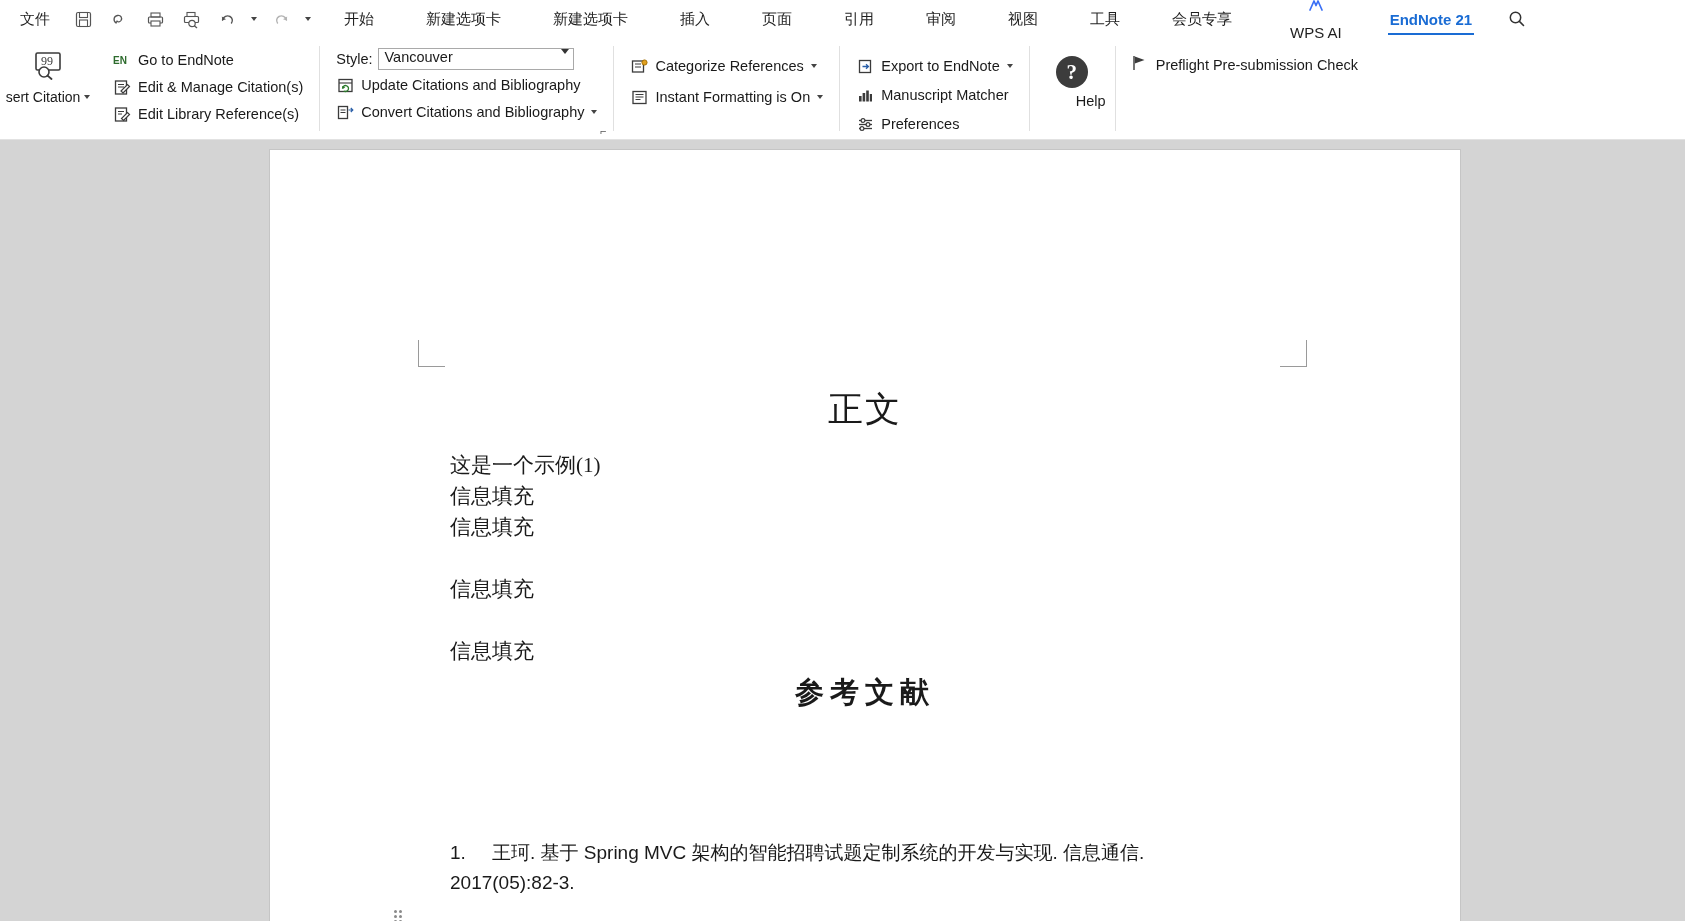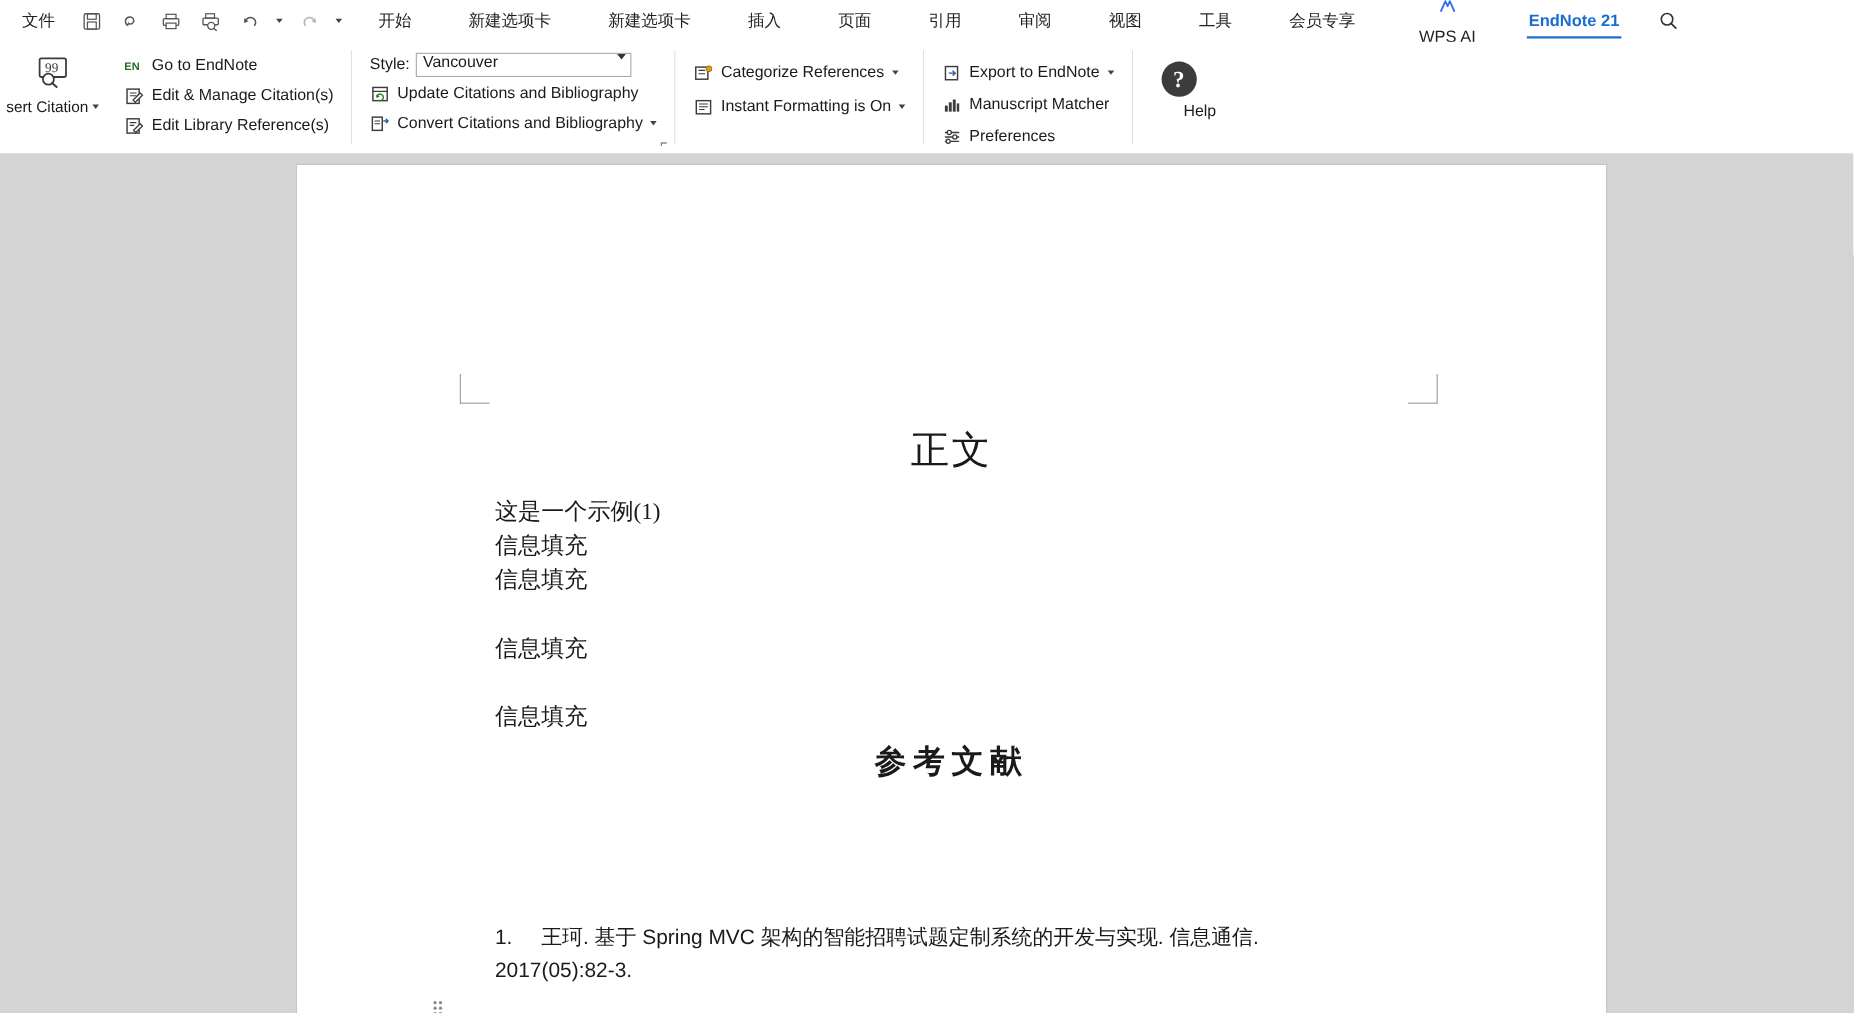--- a/index.html
+++ b/index.html
@@ -540,20 +540,31 @@
     </div>
   </div>
 
   <div class="rgroup" style="padding-left:10px;">
     <div class="help-btn">
       <span class="help-circle">?</span>
       <span style="margin-top:5px;padding-left:38px;">Help</span>
     </div>
   </div>
 
+  <div class="rgroup" style="padding-left:16px;">
+    <div class="preflight">
+      <span>
+        <svg width="17" height="18" viewBox="0 0 17 18">
+            <path d="M3 2 L3 16" stroke="#3b3b3b" stroke-width="1.4"></path>
+            <path d="M3.8 2.5 L13.5 6 L3.8 9.5 Z" fill="#3b3b3b"></path>
+          </svg>
+      </span>
+      <span>Preflight Pre-submission Check</span>
+    </div>
+  </div>
 </div>
 
 <div class="workspace">
   <div class="page">
     <div class="crop-mark crop-tl"></div>
     <div class="crop-mark crop-tr"></div>
 
     <div class="doc-title">正文</div>
 
     <div class="doc-body">

